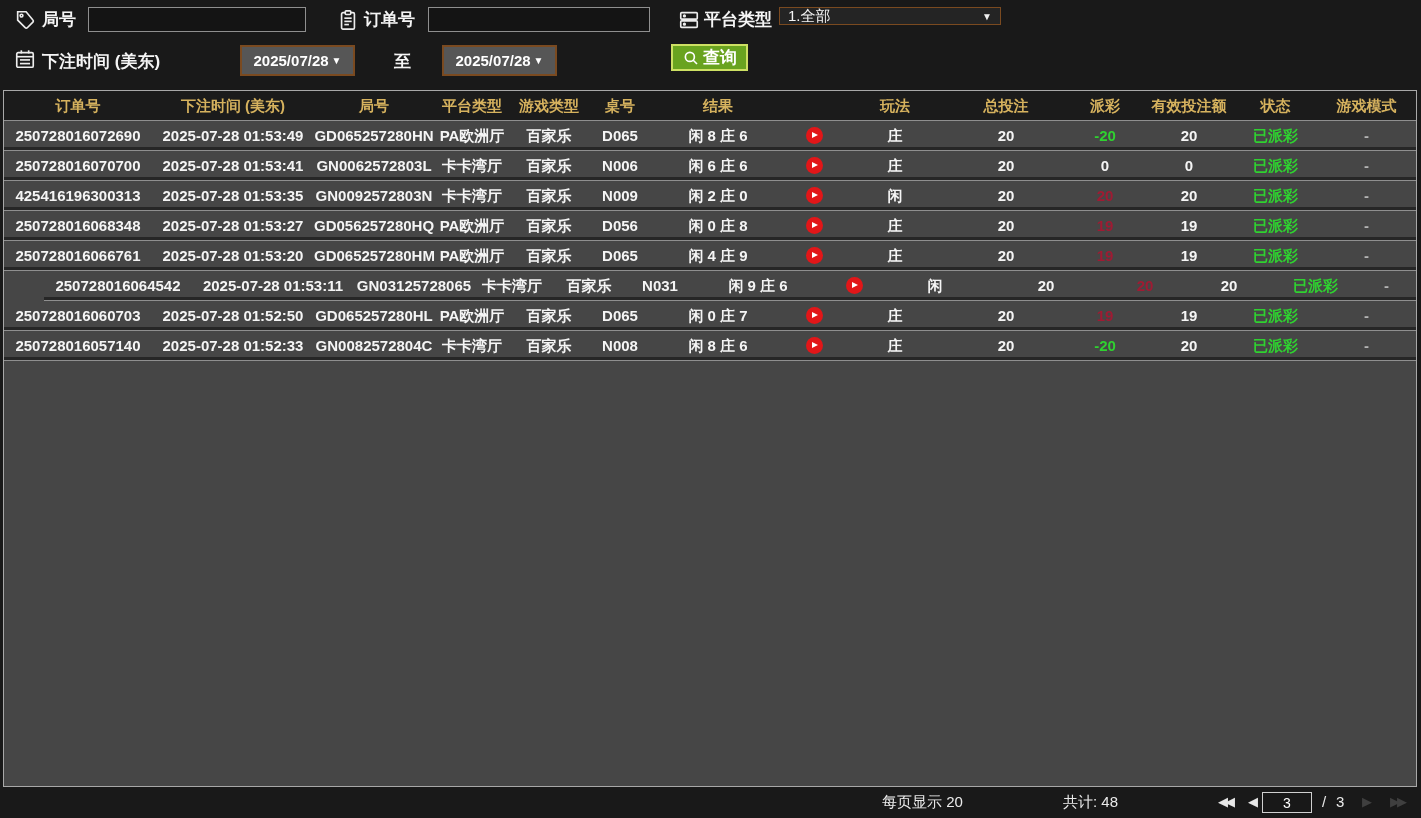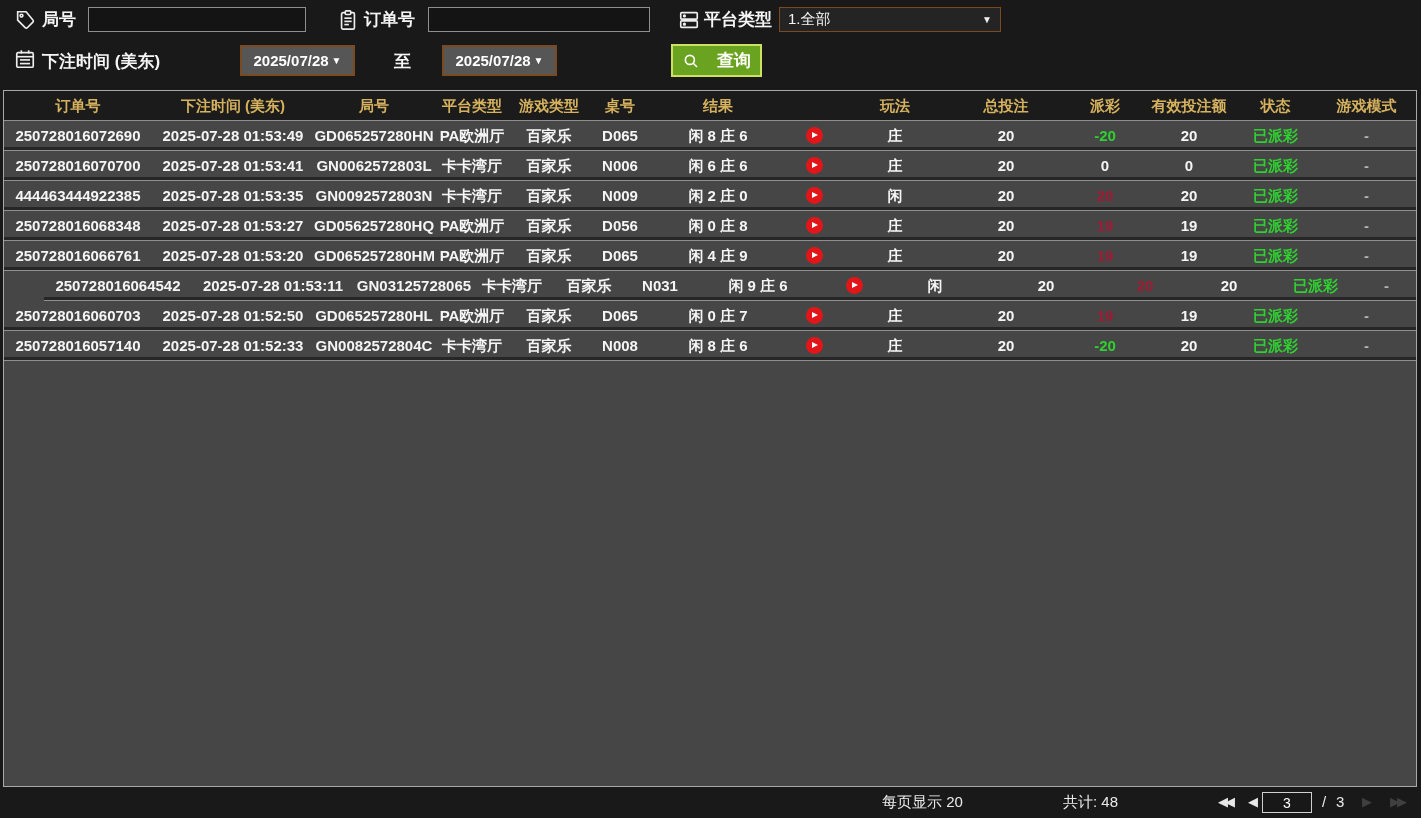--- a/index.html
+++ b/index.html
@@ -14,37 +14,37 @@
   .topbar { position:absolute; top:0; left:0; width:100%; height:88px; }
   .topbar .lbl { position:absolute; font-size:17px; font-weight:700; color:#f5f5f5; white-space:nowrap; }
   .ficon { position:absolute; width:22px; height:22px; }
   .ficon svg { width:100%; height:100%; display:block; }
   .txt-input {
     position:absolute; height:25px; background:#141414;
     border:1px solid #8f8f8f; color:#f0f0f0; font-size:14px; padding:0 6px;
     font-family:"Liberation Sans","DejaVu Sans",sans-serif;
   }
   .dd-platform {
-    position:absolute; left:779px; top:7px; width:222px; height:25px;
+    position:absolute; left:779px; top:7px; width:222px; height:18px;
     background:#242424; border:1px solid #7a4a20; display:flex;
     align-items:center; padding:0 8px; cursor:pointer;
   }
   .dd-platform .val { font-size:15px; color:#f5f5f5; flex:1; }
   .dd-platform .arr { font-size:10px; color:#efefef; }
   .date-sel {
     position:absolute; top:45px; width:115px; height:31px;
     background:#565656; border:2px solid #7a4a20; display:flex;
     align-items:center; justify-content:center; gap:3px; cursor:pointer;
   }
   .date-sel .val { font-size:15px; font-weight:700; color:#fff; }
   .date-sel .arr { font-size:10px; color:#fff; }
   .btn-search {
-    position:absolute; left:671px; top:44px; height:33px; padding:0 9px;
+    position:absolute; left:671px; top:44px; height:27px; padding:0 9px;
     background:#69a31f; border:2px solid #cde063; display:flex;
-    align-items:center; gap:17px; cursor:pointer;
+    align-items:center; gap:3px; cursor:pointer;
   }
   .btn-search .cap { font-size:17px; font-weight:700; color:#fff; }
   .btn-search svg { width:18px; height:18px; }
   
   .gridtable {
     position:absolute; left:3px; top:90px; width:1414px; height:697px;
     border:1px solid #a8a8a8; background:#464646;
     display:flex; flex-direction:column;
   }
   .t-row { display:grid; height:30px; align-items:center; }
@@ -207,21 +207,21 @@
             <span class="tri"></span>
           </span></div>
         <div class="cell">庄</div>
         <div class="cell">20</div>
         <div class="cell c-white">0</div>
         <div class="cell">0</div>
         <div class="cell c-green">已派彩</div>
         <div class="cell c-dash">-</div>
       </div>
       <div class="t-row t-data" style="grid-template-columns: 148px 162px 120px 76px 78px 64px 132px 60px 102px 120px 78px 90px 83px 1fr;">
-        <div class="cell">444463444922385</div>
+        <div class="cell">425416196300313</div>
         <div class="cell">2025-07-28 01:53:35</div>
         <div class="cell">GN0092572803N</div>
         <div class="cell">卡卡湾厅</div>
         <div class="cell">百家乐</div>
         <div class="cell">N009</div>
         <div class="cell">闲 2 庄 0</div>
         <div class="cell"><span class="playbtn">
             <span class="tri"></span>
           </span></div>
         <div class="cell">闲</div>

